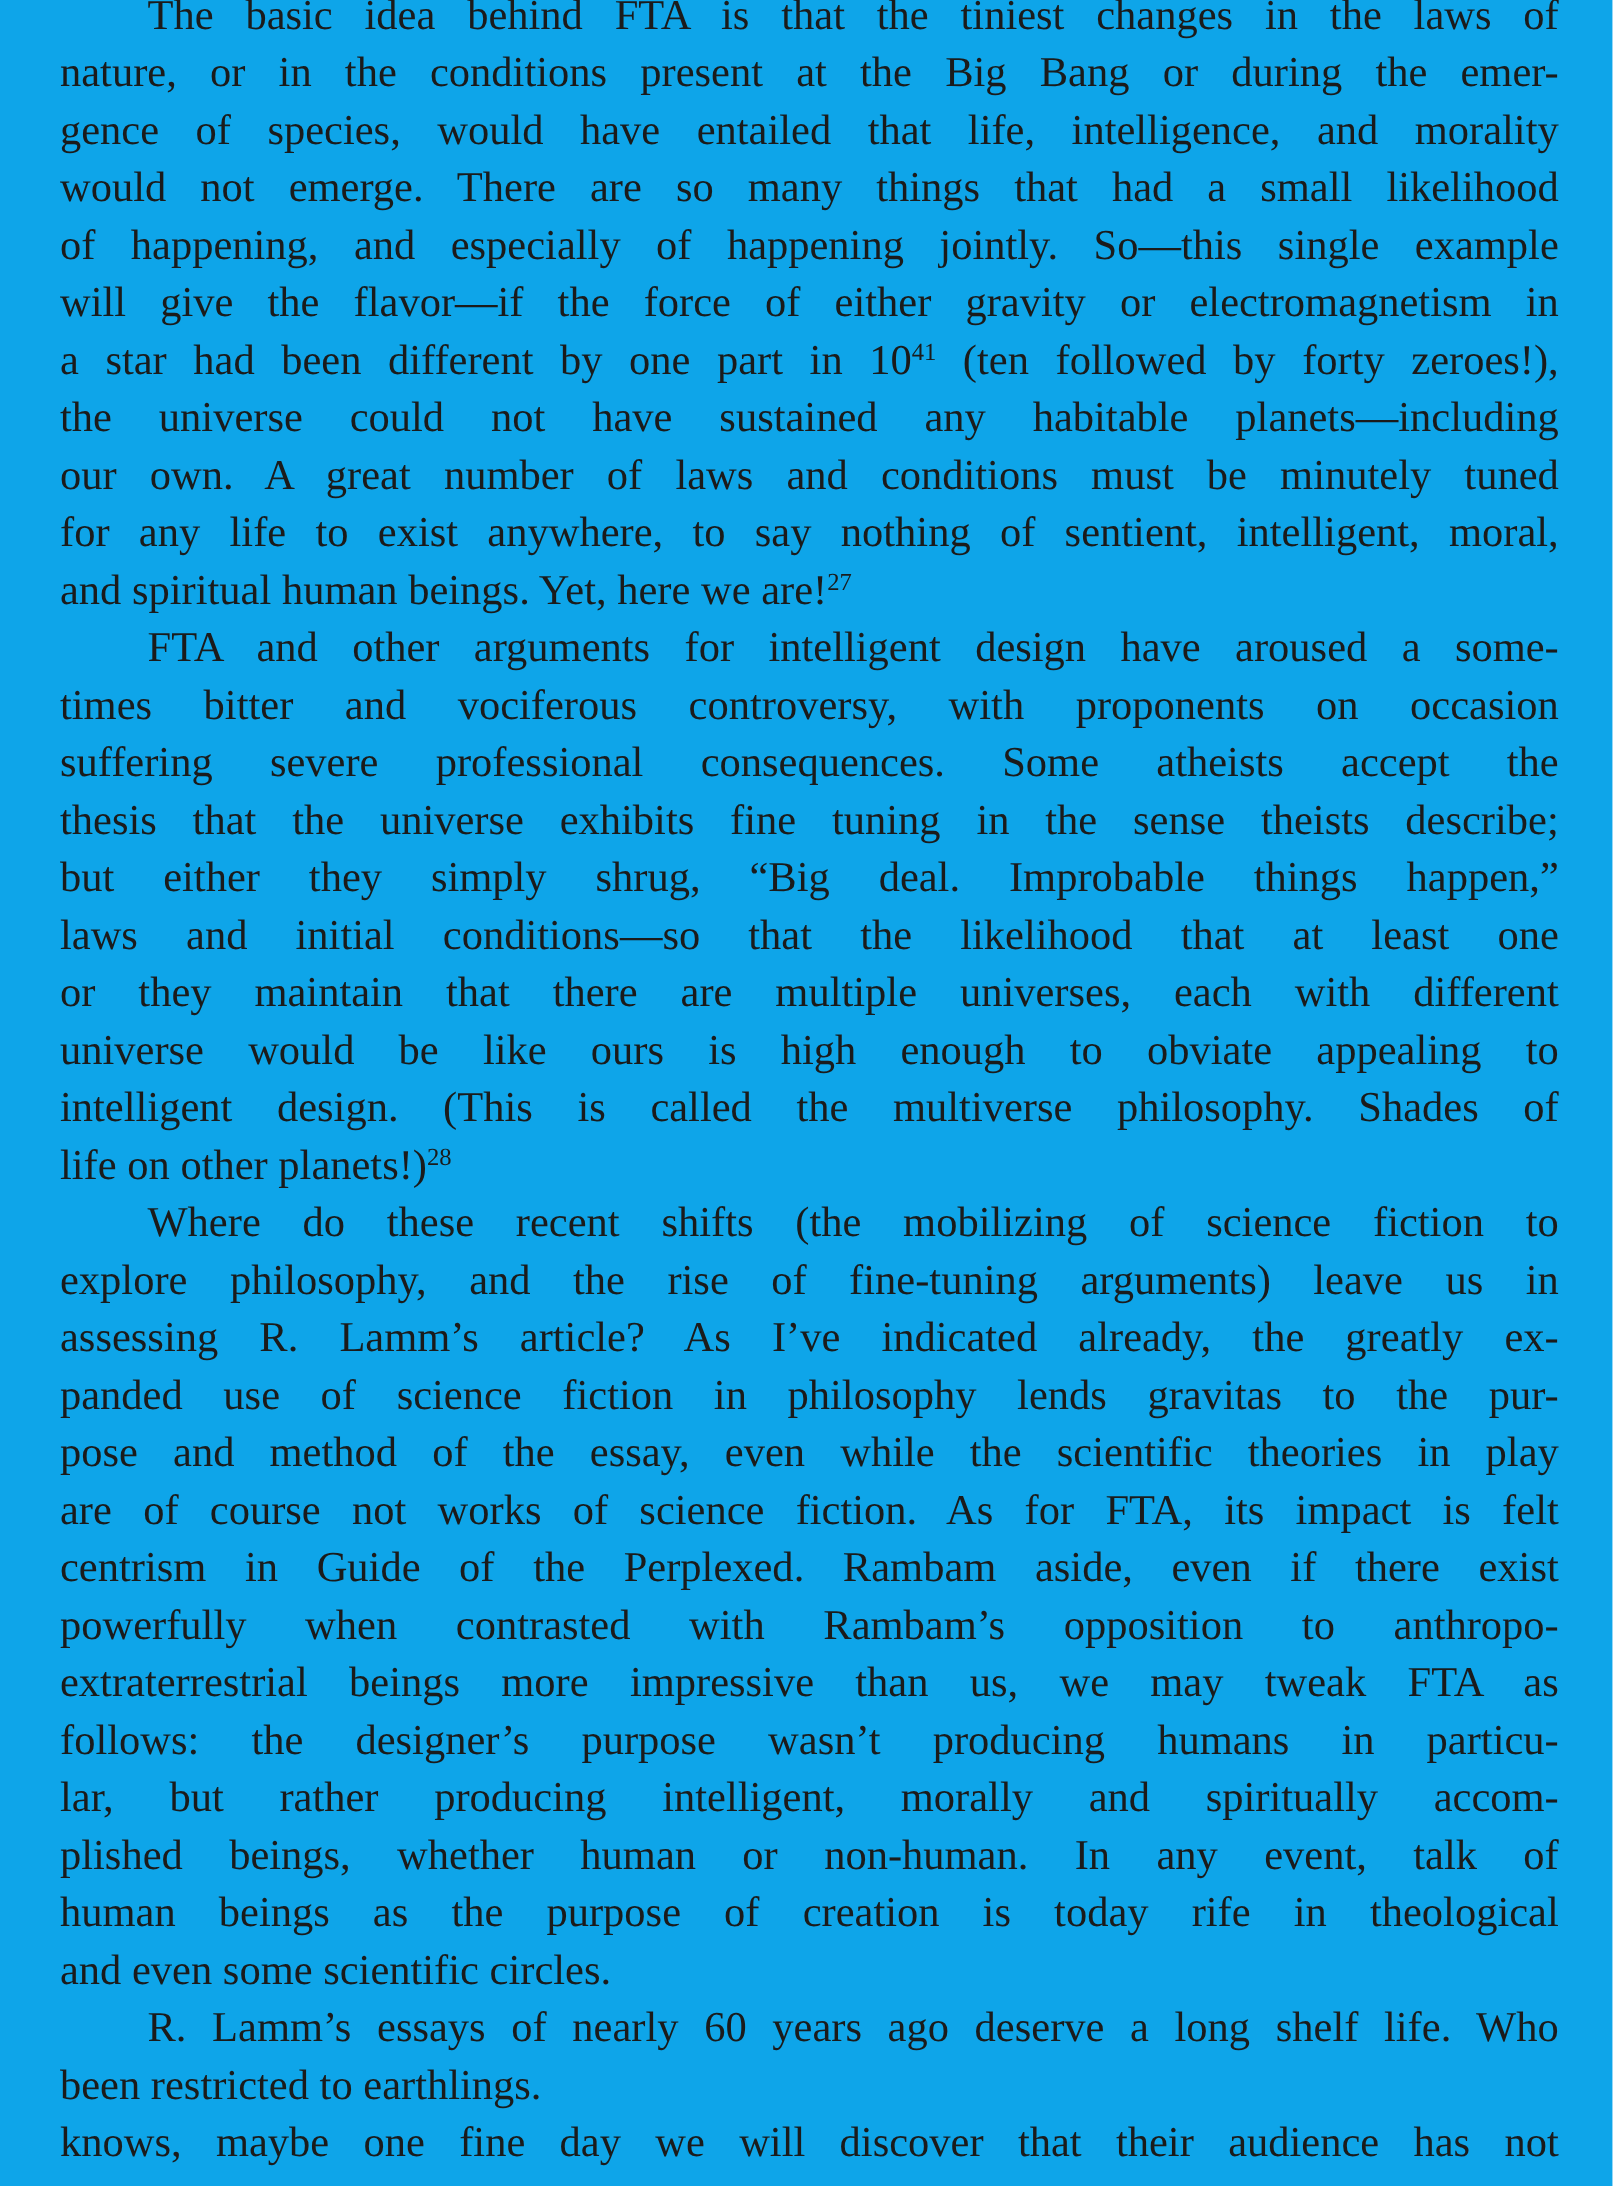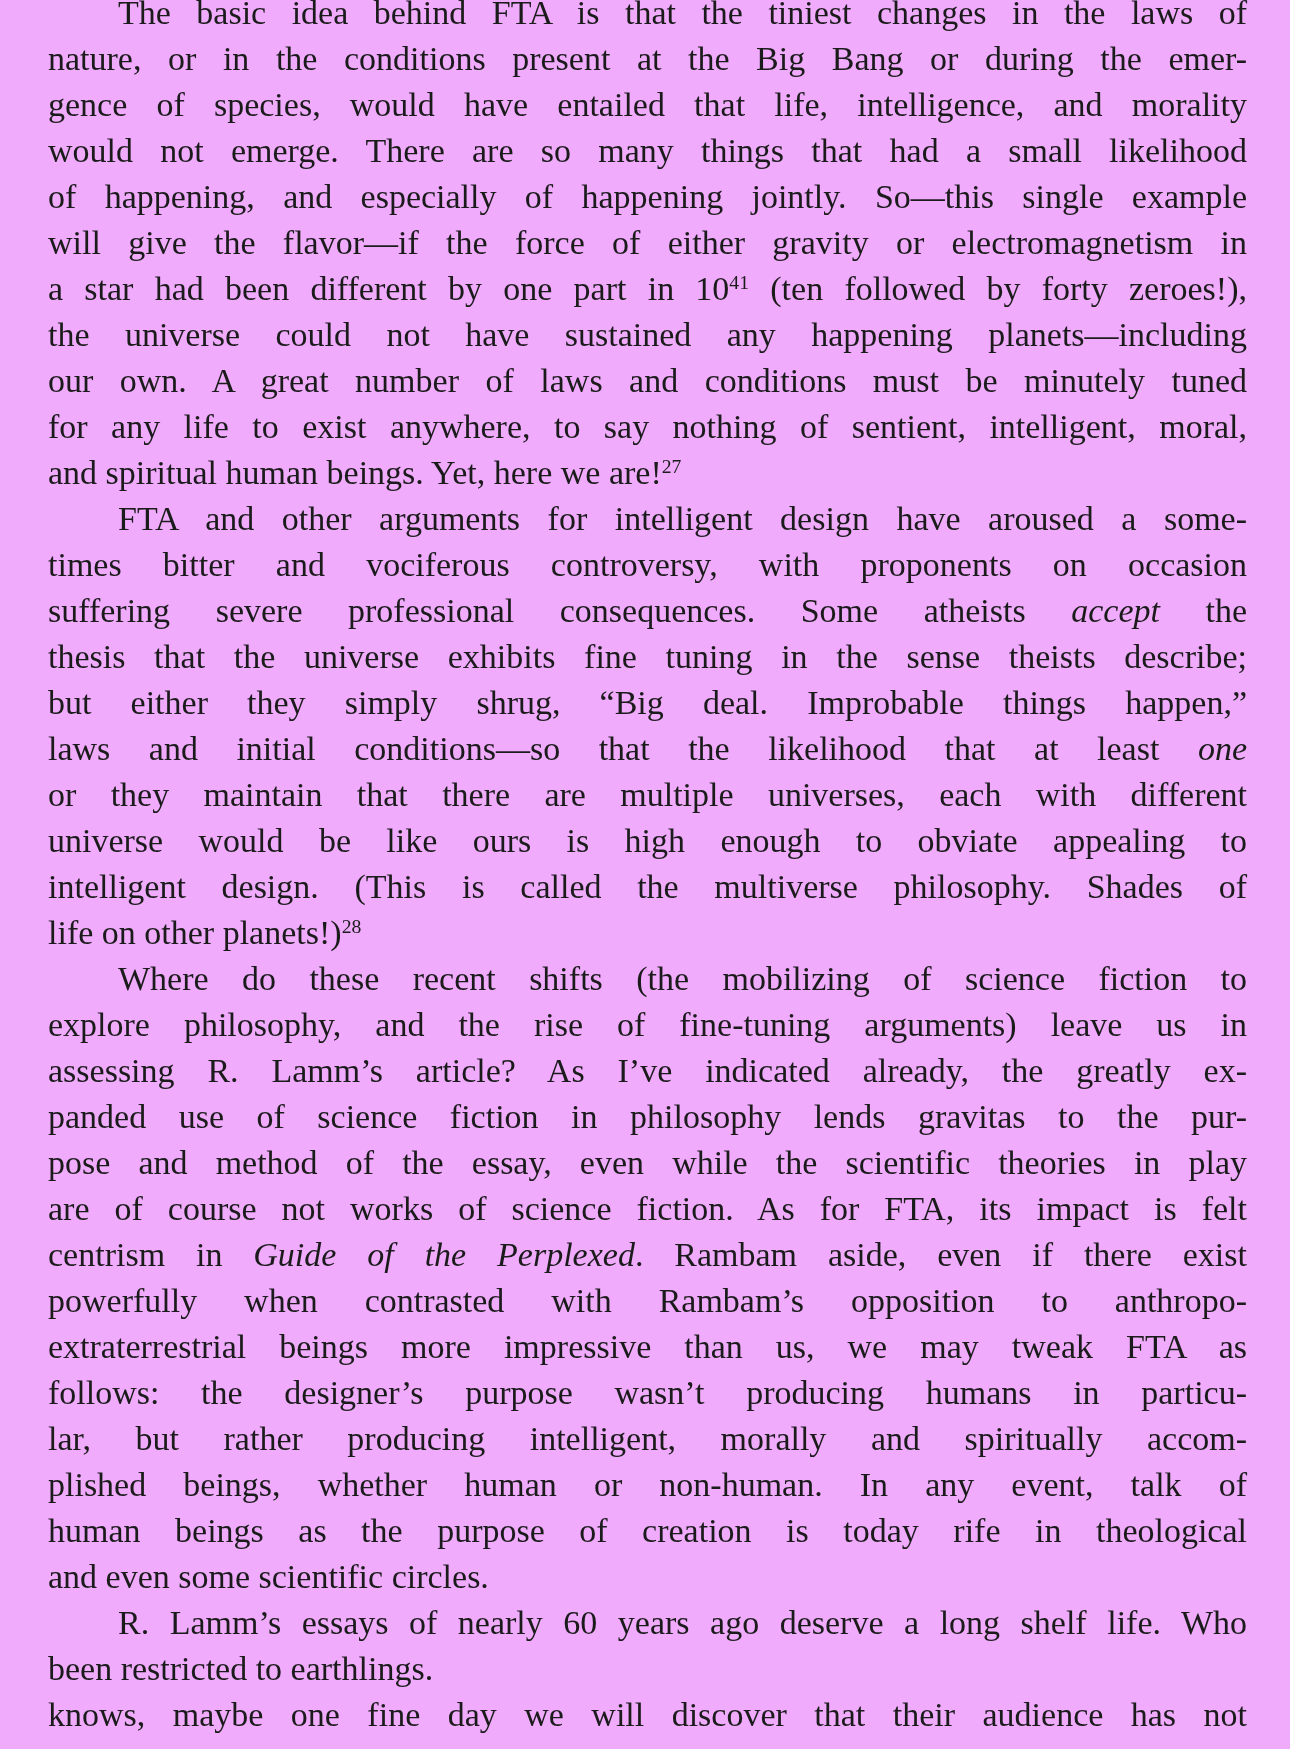--- a/index.html
+++ b/index.html
@@ -4,21 +4,21 @@
 <style>
   html, body {
     margin: 0;
     padding: 0;
     background: #ffffff;
   }
   .page {
     position: relative;
     width: 1290px;
     height: 1749px;
-    background: #f0abfc;
+    background: #0ea5e9;
     box-sizing: border-box;
     padding: 0 43px 0 48px;
     overflow: hidden;
   }
   .text-block {
     margin-top: -10px;
     font-family: "Liberation Serif", "DejaVu Serif", serif;
     font-size: 34px;
     line-height: 46px;
     color: #1b1b1b;
@@ -40,37 +40,36 @@
   .line.lastline {
     text-align-last: left;
   }
   .sup {
     font-size: 58%;
     position: relative;
     top: -0.55em;
     line-height: 0;
   }
   .italic {
-    font-style: italic;
   }
 </style>
 </head>
 <body>
 
 <div class="page">
   <div class="text-block" style="color: rgb(27, 27, 27);">
       <div class="para">
         <div class="line indent"><span>The basic idea behind FTA is that the tiniest changes in the laws of</span></div>
         <div class="line"><span>nature, or in the conditions present at the Big Bang or during the emer-</span></div>
         <div class="line"><span>gence of species, would have entailed that life, intelligence, and morality</span></div>
         <div class="line"><span>would not emerge. There are so many things that had a small likelihood</span></div>
         <div class="line"><span>of happening, and especially of happening jointly. So—this single example</span></div>
         <div class="line"><span>will give the flavor—if the force of either gravity or electromagnetism in</span></div>
         <div class="line"><span>a star had been different by one part in 10</span><span class="sup">41</span><span> (ten followed by forty zeroes!),</span></div>
-        <div class="line"><span>the universe could not have sustained any happening planets—including</span></div>
+        <div class="line"><span>the universe could not have sustained any habitable planets—including</span></div>
         <div class="line"><span>our own. A great number of laws and conditions must be minutely tuned</span></div>
         <div class="line"><span>for any life to exist anywhere, to say nothing of sentient, intelligent, moral,</span></div>
         <div class="line lastline"><span>and spiritual human beings. Yet, here we are!</span><span class="sup">27</span></div>
       </div>
       <div class="para">
         <div class="line indent"><span>FTA and other arguments for intelligent design have aroused a some-</span></div>
         <div class="line"><span>times bitter and vociferous controversy, with proponents on occasion</span></div>
         <div class="line"><span>suffering severe professional consequences. Some atheists </span><span class="italic">accept</span><span> the</span></div>
         <div class="line"><span>thesis that the universe exhibits fine tuning in the sense theists describe;</span></div>
         <div class="line"><span>but either they simply shrug, “Big deal. Improbable things happen,”</span></div>

